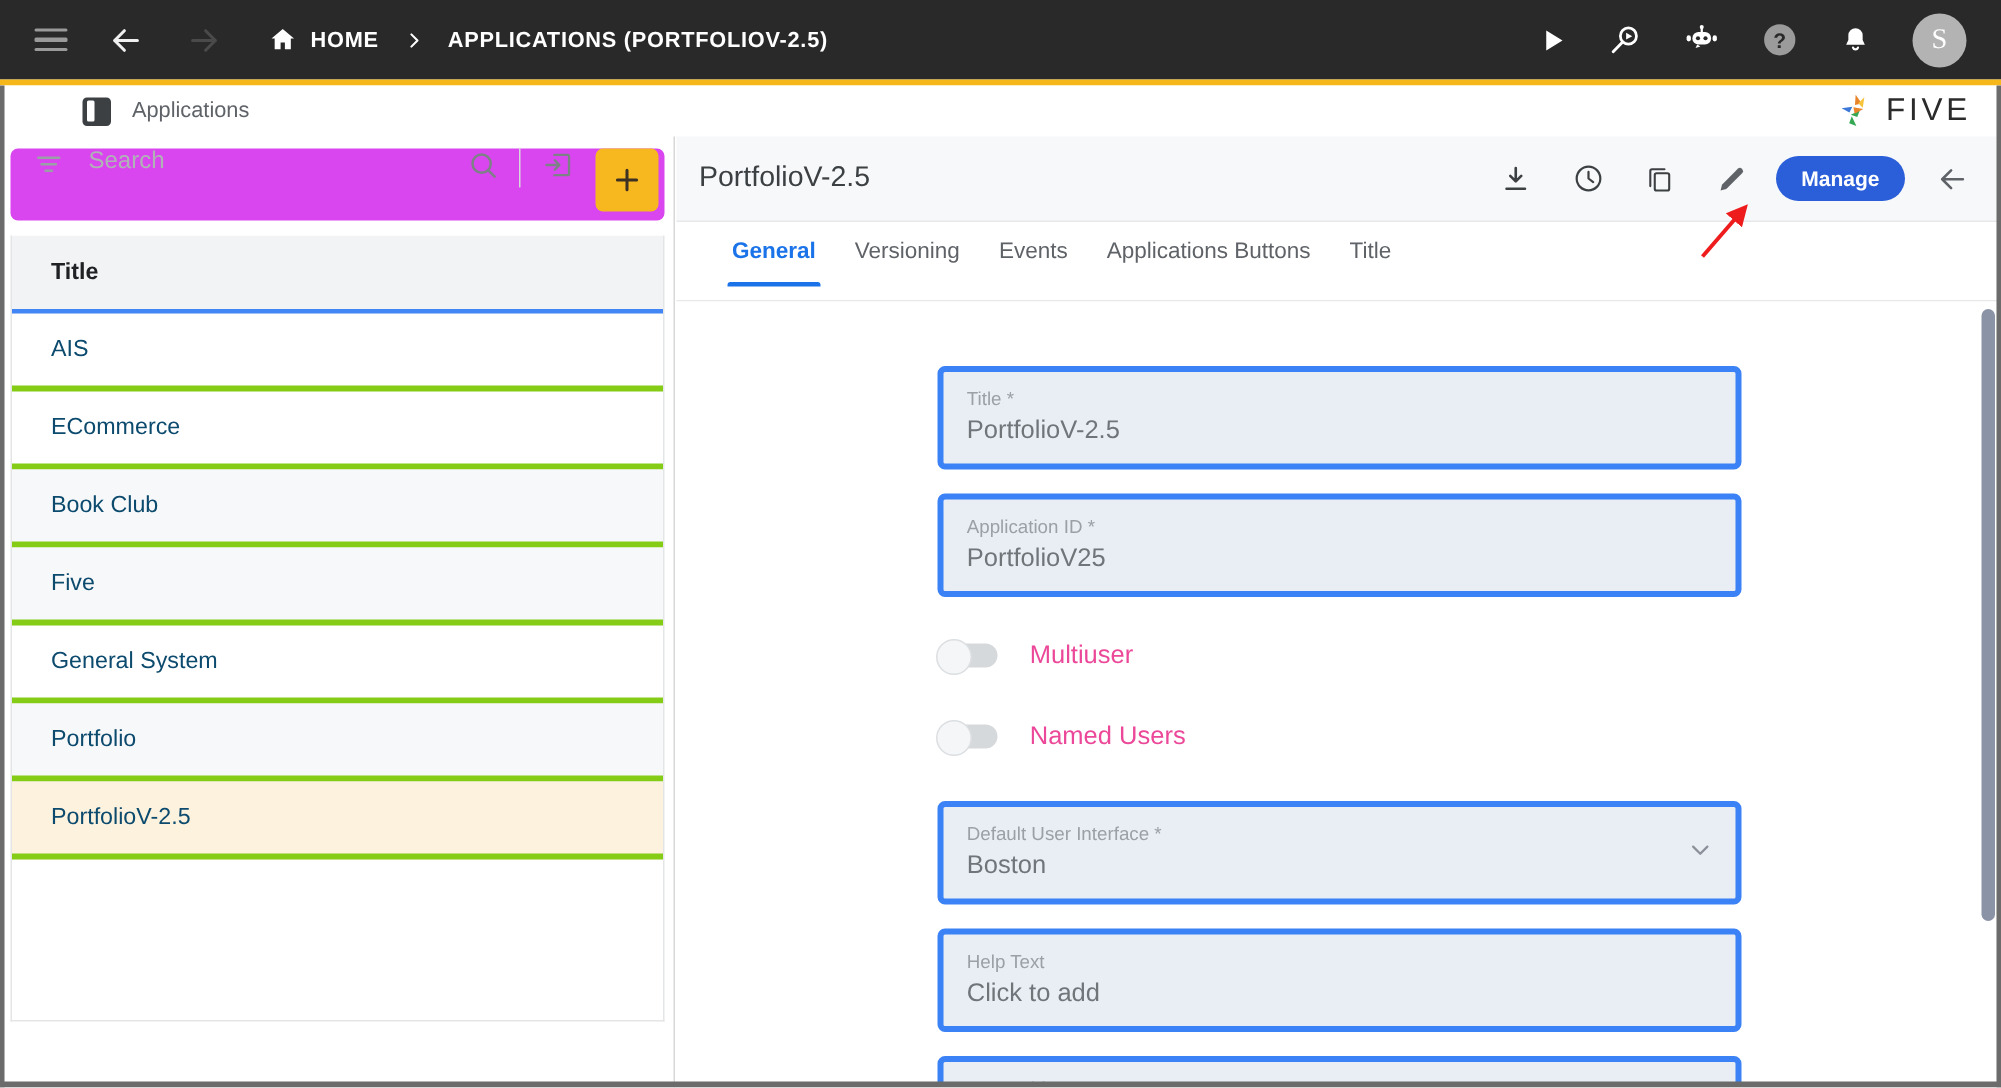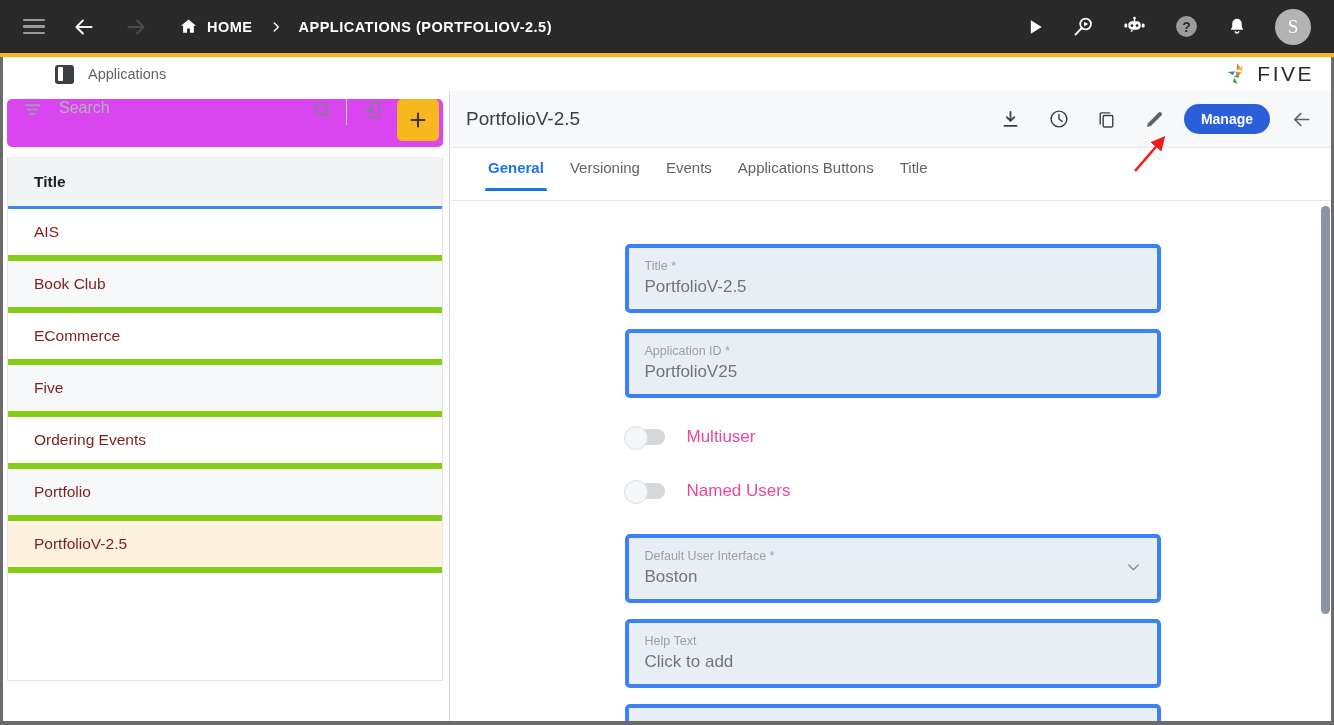--- a/index.html
+++ b/index.html
@@ -84,21 +84,21 @@
     border: 1px solid #e3e5e6; border-top: none; background: #ffffff;
     overflow: hidden;
   }
   .list-header {
     height: 52px; background: #f1f3f4; border-bottom: 3px solid #4285f4;
     display: flex; align-items: center; padding-left: 26px;
     font-size: 15.5px; font-weight: 700; color: #202124;
   }
   .list-row {
     height: 52px; display: flex; align-items: center; padding-left: 26px;
-    font-size: 15.5px; color: #7f1d1d; border-bottom: 6px solid #84cc16;
+    font-size: 15.5px; color: #0c4a6e; border-bottom: 4px solid #84cc16;
     cursor: pointer;
   }
   .list-row.alt { background: #f7f8f9; }
   .list-row.sel { background: #fdf2de; }
 
   
   .rightpanel {
     position: absolute; left: 451px; top: 91px; width: 883px; height: 634px;
     background: #ffffff;
   }
@@ -317,24 +317,24 @@
         <svg width="22" height="22" viewBox="0 0 24 24" fill="none">
           <path d="M12 5v14M5 12h14" stroke="#3c3123" stroke-width="2.2" stroke-linecap="round"></path>
         </svg>
       </span>
     </div>
 
     <div class="listbox">
       <div class="list-header">Title</div>
       <div>
         <div class="list-row">AIS</div>
+        <div class="list-row">ECommerce</div>
         <div class="list-row alt">Book Club</div>
-        <div class="list-row">ECommerce</div>
         <div class="list-row alt">Five</div>
-        <div class="list-row">Ordering Events</div>
+        <div class="list-row">General System</div>
         <div class="list-row alt">Portfolio</div>
         <div class="list-row sel">PortfolioV-2.5</div>
       </div>
     </div>
 
   </div>
 
   <div class="rightpanel">
 
     <div class="rp-header">

